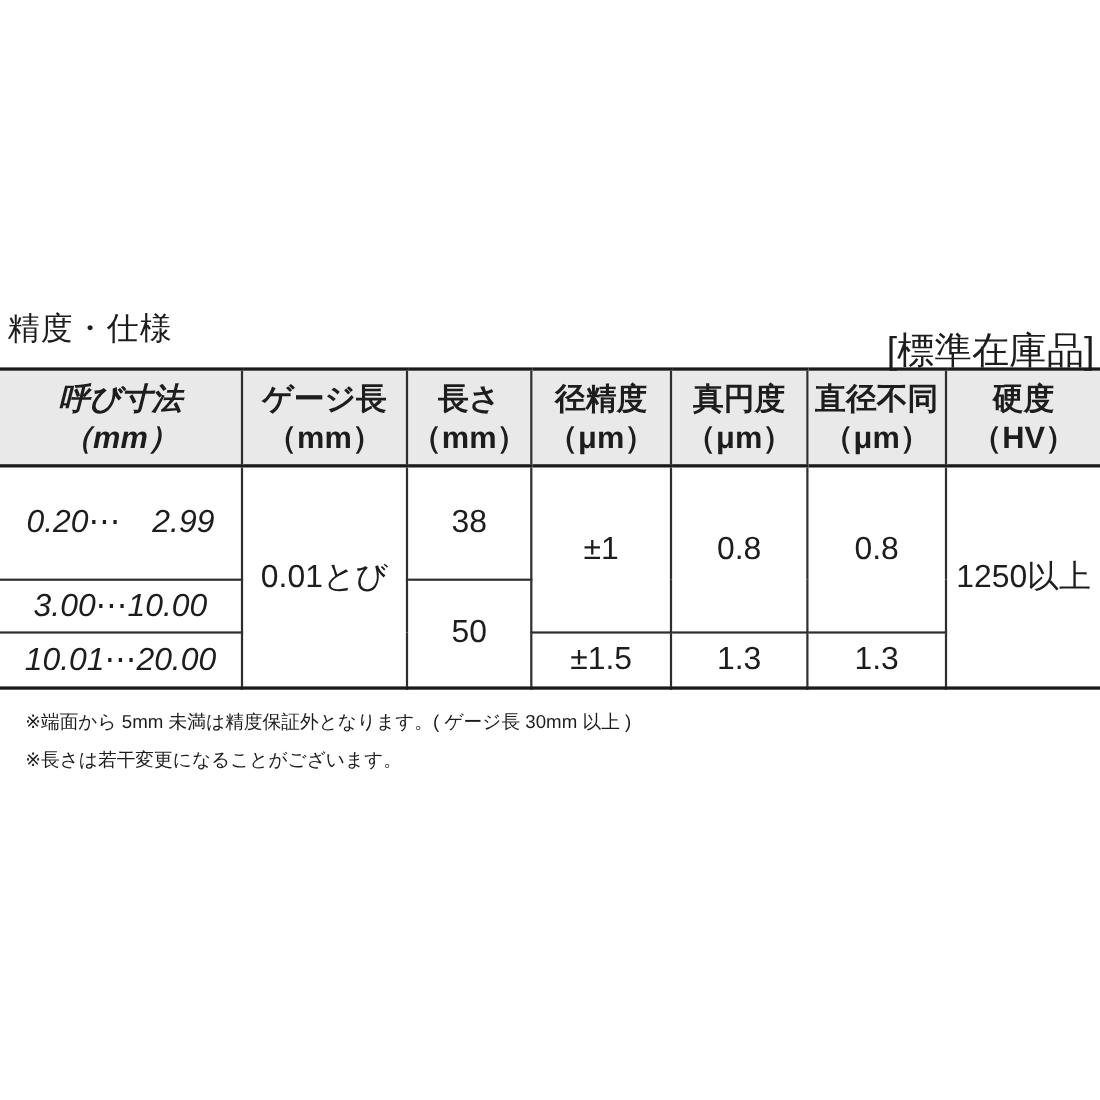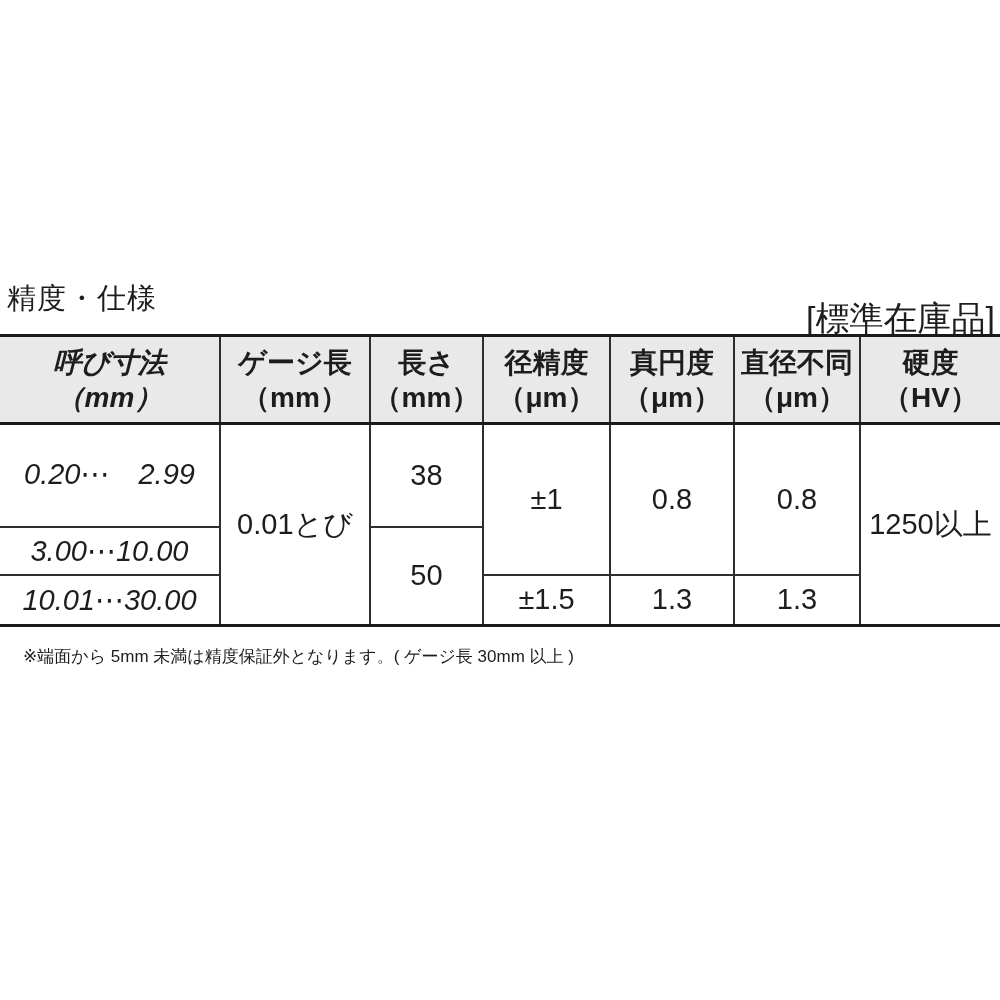--- a/index.html
+++ b/index.html
@@ -116,25 +116,26 @@
         <td rowspan="2">±1</td>
         <td rowspan="2">0.8</td>
         <td rowspan="2">0.8</td>
         <td rowspan="3" class="edge-r tight">1250以上</td>
       </tr>
       <tr class="r2">
         <td class="edge-l">3.00⋯10.00</td>
         <td rowspan="2">50</td>
       </tr>
       <tr class="r3">
-        <td class="edge-l">10.01⋯30.00</td>
+        <td class="edge-l">10.01⋯20.00</td>
         <td>±1.5</td>
         <td>1.3</td>
         <td>1.3</td>
       </tr>
     </tbody>
   </table>
 
   <div class="notes">
     <div>※端面から 5mm 未満は精度保証外となります。( ゲージ長 30mm 以上 )</div>
+    <div>※長さは若干変更になることがございます。</div>
   </div>
 
 </div>
 
 </body></html>

